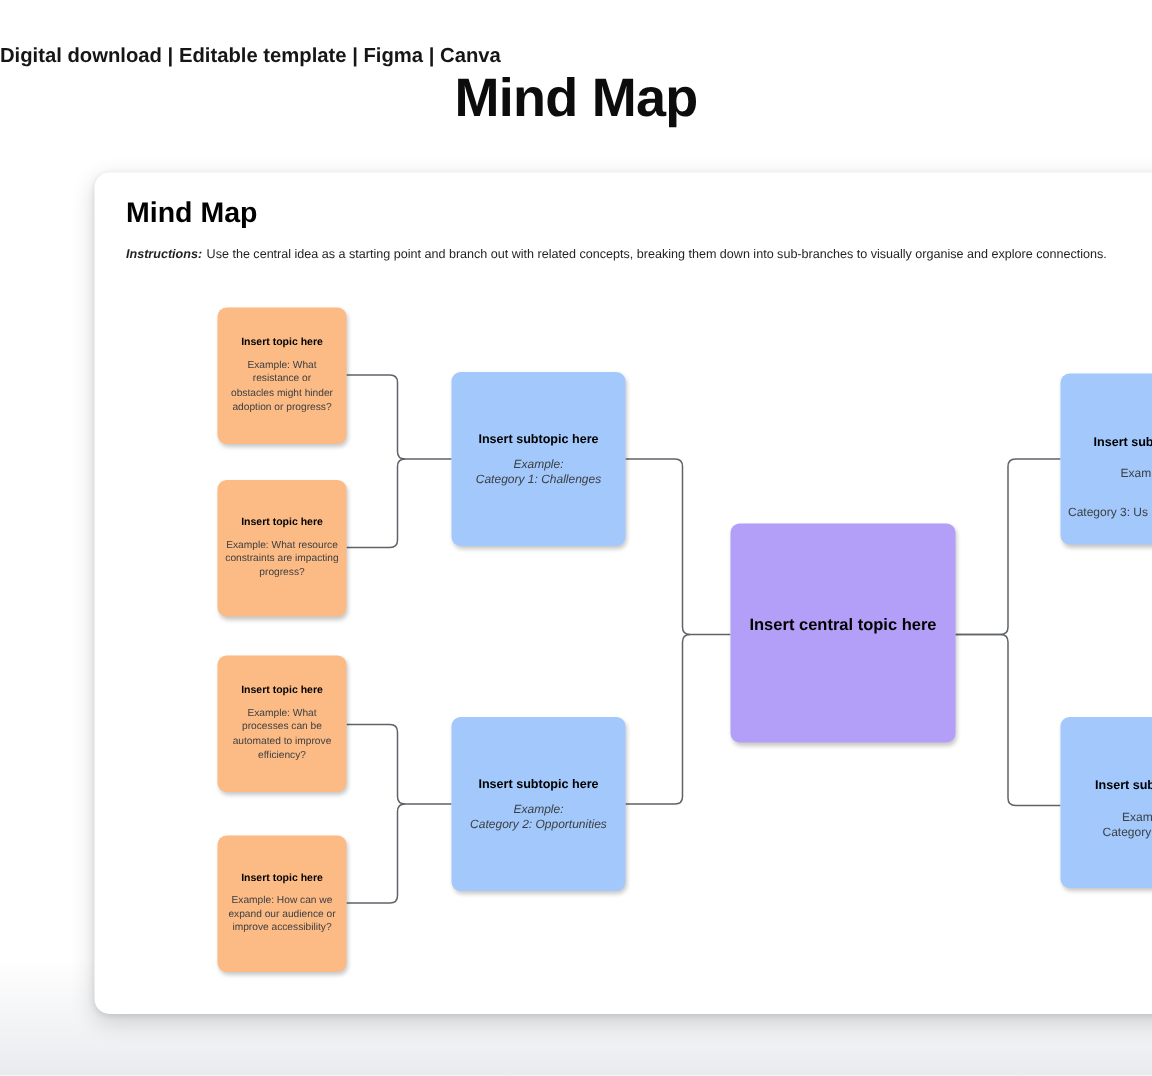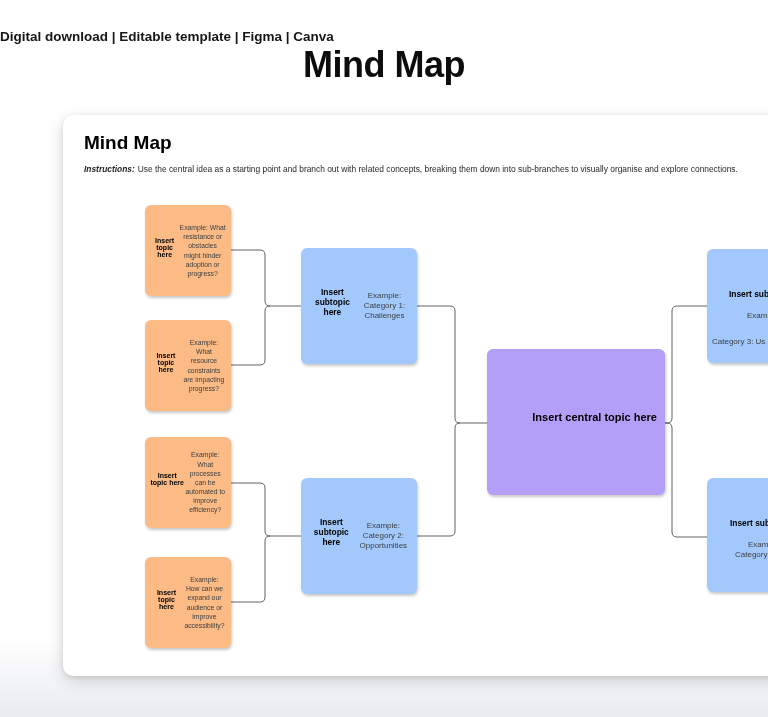--- a/index.html
+++ b/index.html
@@ -39,44 +39,44 @@
   .connectors {
     position:absolute; left:0; top:0; width:760px; height:561px;
     pointer-events:none;
   }
   .connectors path {
     fill:none; stroke:var(--connector,#5f6368); stroke-width:1;
   }
 
   .node {
     position:absolute; border-radius:6px;
-    display:flex; flex-direction:row; align-items:center; justify-content:center;
+    display:flex; flex-direction:column; align-items:center; justify-content:center;
     text-align:center;
     box-shadow:1px 2px 3px rgba(0,0,0,0.22);
   }
   .node-title { font-weight:bold; color:#000; }
   .node-example { color:#3c4043; white-space:pre-line; }
 
   .topic {
     width:86px; height:91px; left:82px;
     background:var(--topic,#fcba85); padding:0 5px;
   }
   .topic .node-title { font-size:7px; margin-bottom:7px; }
   .topic .node-example { font-size:6.8px; line-height:1.35; }
 
   .subtopic {
     width:116px; height:116px; left:238px;
     background:var(--subtopic,#a3c8fc); padding:0 6px;
   }
   .subtopic .node-title { font-size:8.4px; margin-bottom:8px; }
-  .subtopic .node-example { font-size:8px; line-height:1.25; }
+  .subtopic .node-example { font-size:8px; line-height:1.25;font-style:italic; }
 
   .central-node {
-    width:178px; height:146px; left:424px; top:234px;
-    background:var(--central,#b49ff8); padding:0 8px;justify-content:flex-end;
+    width:150px; height:146px; left:424px; top:234px;
+    background:var(--central,#b49ff8); padding:0 8px;
   }
   .central-node .node-title { font-size:11px; margin-bottom:10px; }
   .central-node .node-example { font-size:11px; line-height:1.3; }
 
   .subtopic-right {
     position:absolute; width:116px; height:114px; left:644px;
     background:var(--subtopic,#a3c8fc); border-radius:6px;
     box-shadow:1px 2px 3px rgba(0,0,0,0.22);
   }
   .subtopic-right span { position:absolute; white-space:nowrap; }

